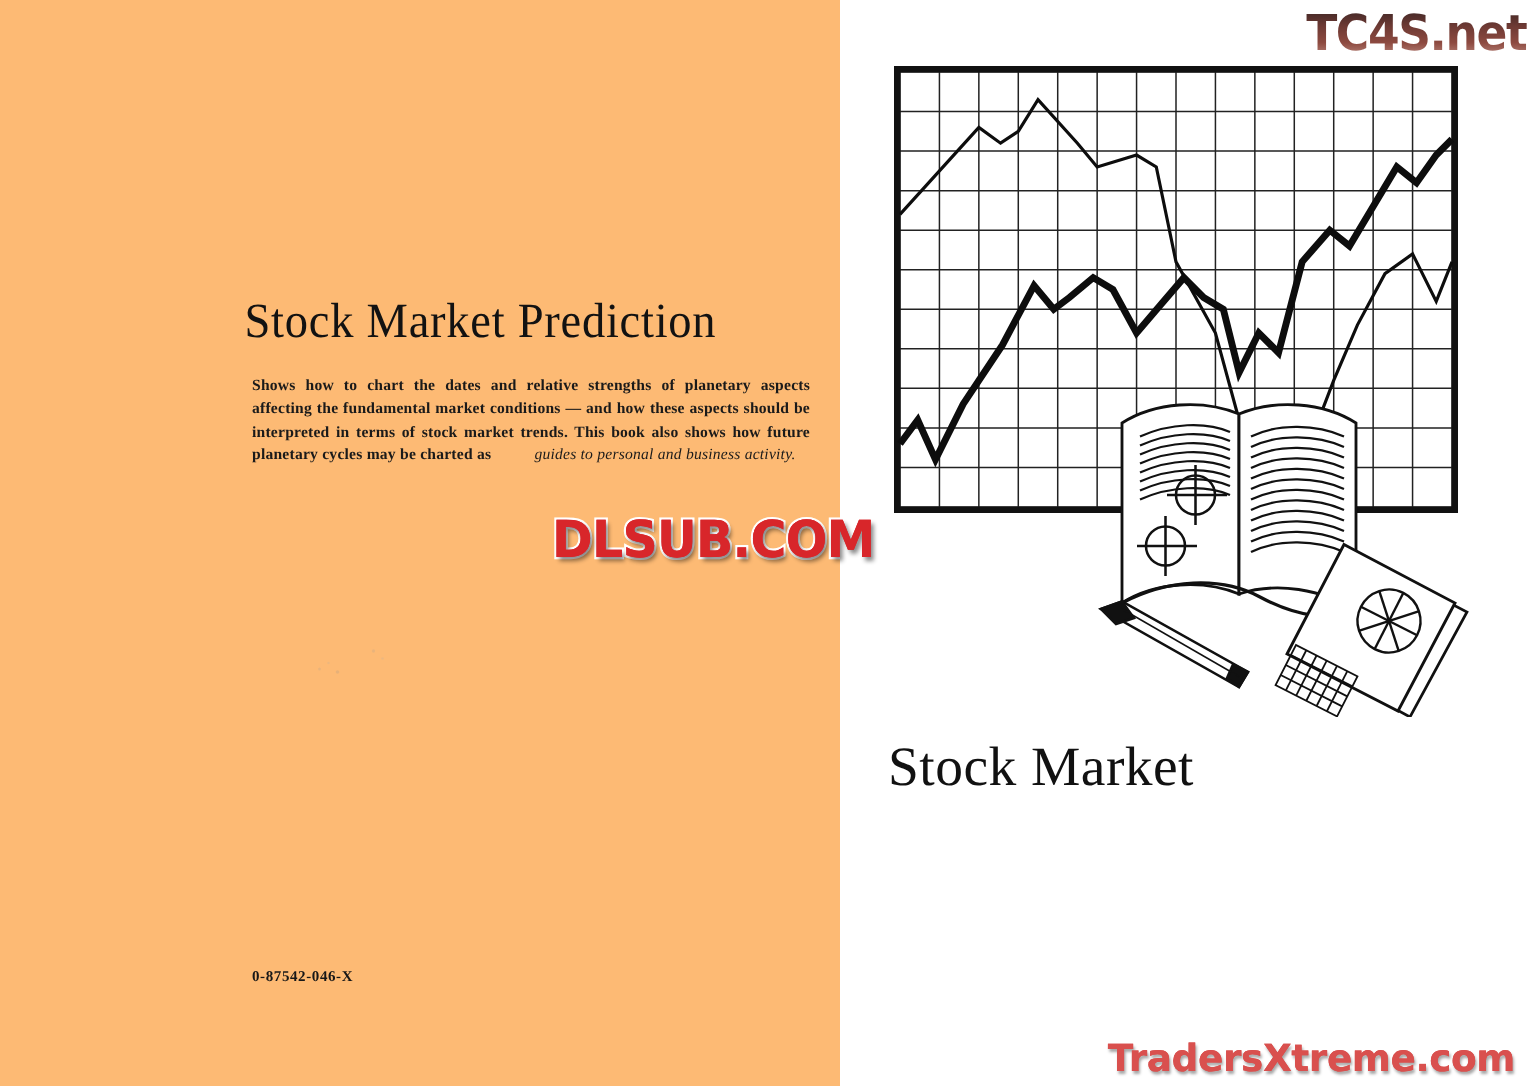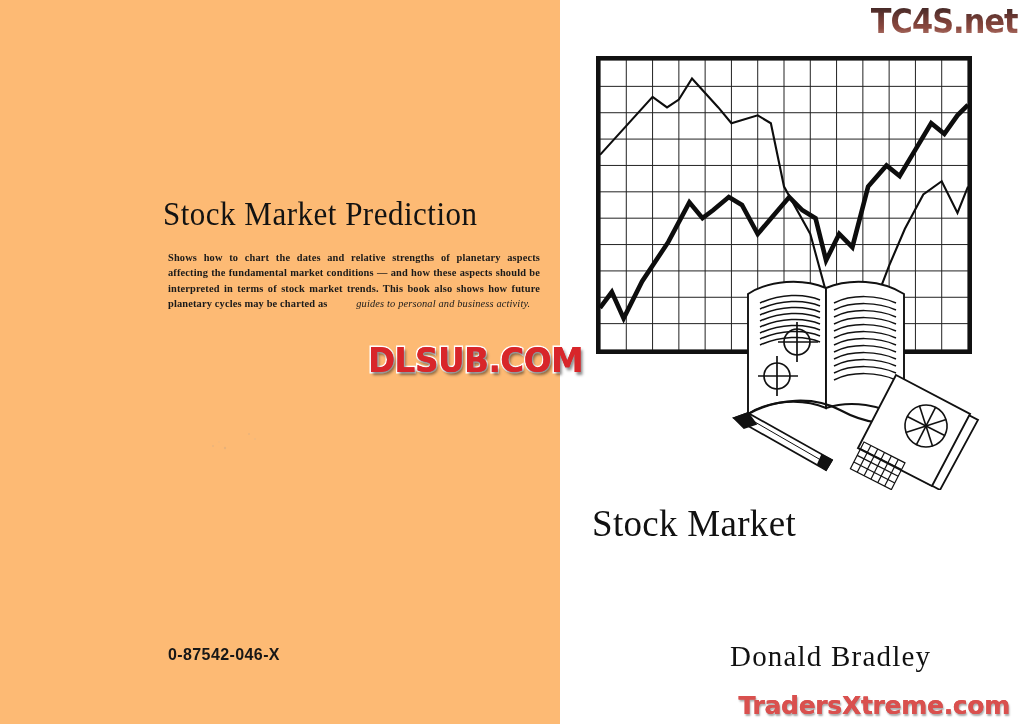--- a/index.html
+++ b/index.html
@@ -32,28 +32,28 @@
     position:absolute;left:168px;top:250px;width:372px;
     font-family:"Liberation Serif", serif;
     font-size:10.4px;line-height:15.4px;color:#1a1a1a;
     text-align:justify;
     letter-spacing:.15px;
     font-weight:600;
   }
   .back-blurb .ital{font-style:italic;font-weight:400;margin-left:26px;}
   .isbn{
     position:absolute;left:168px;top:646px;
-    font-family:Liberation Sans, sans-serif;
-    font-size:16px;color:#171717;letter-spacing:.4px;
+    font-family:Liberation Serif, serif;
+    font-size:10px;color:#171717;letter-spacing:.4px;
     font-weight:600;
   }
 
   
   .front-cover{
-    position:absolute;left:560px;top:12px;width:464px;height:508px;
+    position:absolute;left:560px;top:0;width:464px;height:508px;
     background:#ffffff;
   }
   .chart-wrap{
     position:absolute;left:36px;top:44px;width:376px;height:298px;
   }
   .chart-svg{display:block;}
   .front-title{
     position:absolute;left:32px;top:487px;width:420px;
     font-family:"Liberation Serif", serif;
     font-size:37px;line-height:49px;color:#111111;
@@ -238,21 +238,20 @@
         <path d="M4,148 L18,143 L26,154 L14,158 Z" fill="#111"></path>
         <path d="M92,185 L102,190 L96,200 L88,194 Z" fill="#111"></path>
         <path d="M18,148 L96,193" stroke-width="1"></path>
       </g>
     </svg>
 
     <div class="front-title">
       <span>Stock Market</span>
     </div>
 
-    <div class="author">Donald Bradley</div>
   </div>
 
   <div class="wm-tc4s">TC4S.net</div>
 
   <div class="wm-dlsub">DLSUB.COM</div>
   <div class="wm-dlsub-inner">DLSUB.COM</div>
 
   <div class="wm-traders">TradersXtreme.com</div>
   <div class="wm-traders-inner">TradersXtreme.com</div>
 

